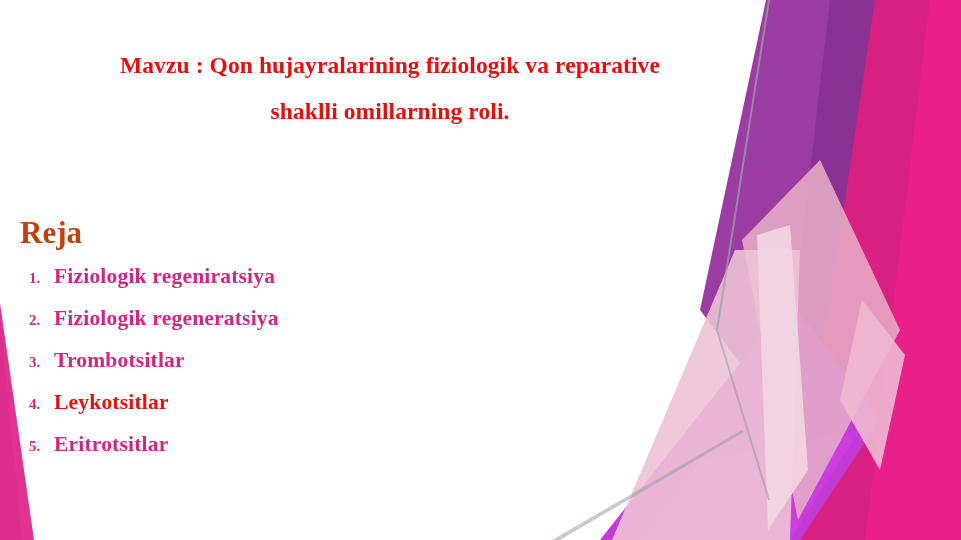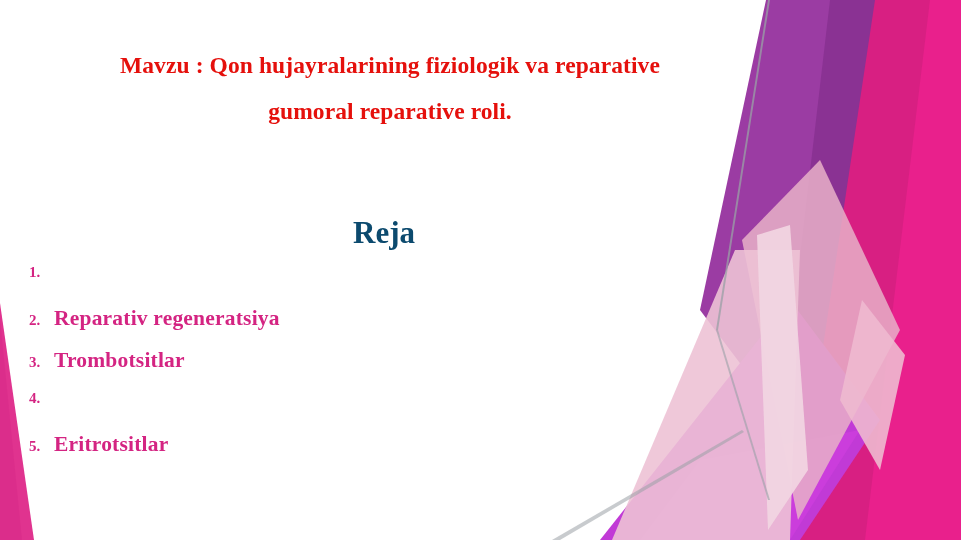--- a/index.html
+++ b/index.html
@@ -51,25 +51,24 @@
     color: #e5100c;
     font-weight: bold;
     font-size: 23.5px;
     line-height: 46px;
     letter-spacing: 0.1px;
     white-space: nowrap;
   }
 
   .reja-heading {
     position: absolute;
-    left: 4px;
+    left: 20px;
     top: 214px;
     width: 760px;
-    text-align: center;
-    color: #0c4a6e;
+    color: #c2410c;
     font-weight: bold;
     font-size: 31px;
     line-height: 38px;
   }
 
   .plan-list {
     position: absolute;
     left: 0px;
     top: 264px;
     width: 560px;
@@ -135,39 +134,41 @@
 
   <svg id="deco-left" viewBox="0 0 961 540" preserveAspectRatio="none">
     <polygon points="0,303 0,540 34,540" fill="#e0338f"></polygon>
     <polygon points="0,318 0,540 22,540" fill="#da2c89" opacity="0.75"></polygon>
   </svg>
 
   <div id="content">
 
     <div class="title-block">
       <div class="title-line">Mavzu :  Qon hujayralarining  fiziologik  va  reparative</div>
-      <div class="title-line">gumoral  reparative  roli.</div>
+      <div class="title-line">shaklli  omillarning  roli.</div>
     </div>
 
     <div class="reja-heading">Reja</div>
 
     <ol class="plan-list">
       <li class="plan-item">
         <span class="item-number">1.</span>
+        <span class="item-text c-magenta">Fiziologik  regeniratsiya</span>
       </li>
       <li class="plan-item">
         <span class="item-number">2.</span>
-        <span class="item-text c-magenta">Reparativ  regeneratsiya</span>
+        <span class="item-text c-magenta">Fiziologik  regeneratsiya</span>
       </li>
       <li class="plan-item">
         <span class="item-number">3.</span>
         <span class="item-text c-magenta">Trombotsitlar</span>
       </li>
       <li class="plan-item">
         <span class="item-number">4.</span>
+        <span class="item-text c-red">Leykotsitlar</span>
       </li>
       <li class="plan-item">
         <span class="item-number">5.</span>
         <span class="item-text c-magenta">Eritrotsitlar</span>
       </li>
     </ol>
 
   </div>
 </div>
 

